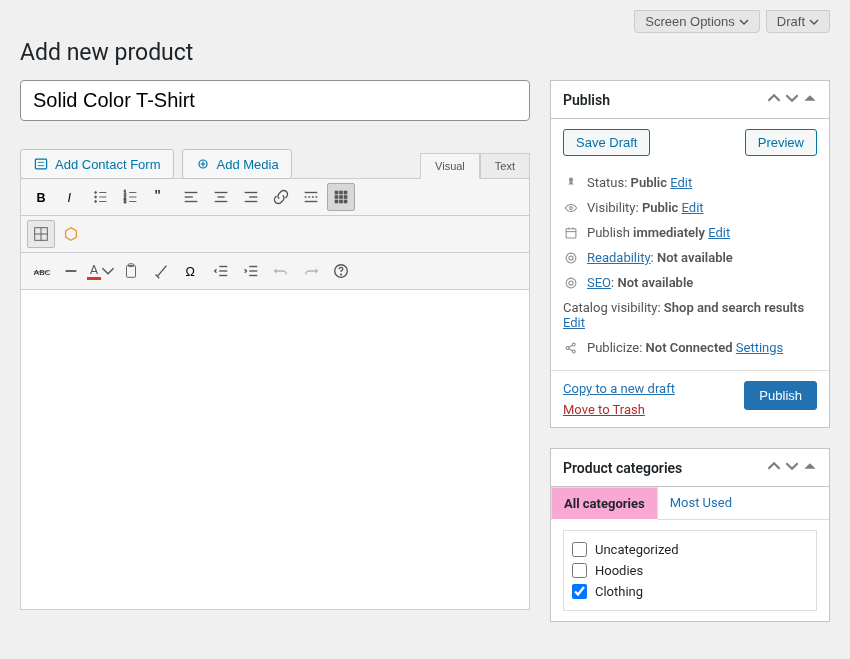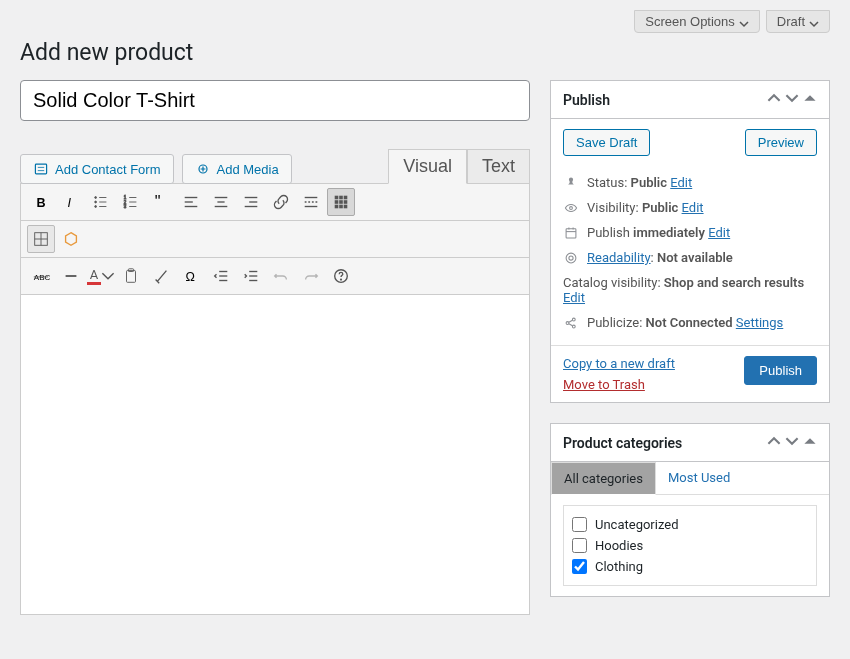--- a/index.html
+++ b/index.html
@@ -1,30 +1,30 @@
 <!DOCTYPE html>
 <html><head>
 <meta charset="utf-8">
 <style>
 * { box-sizing: border-box; margin: 0; padding: 0; }
 body { font-family: -apple-system, BlinkMacSystemFont, "Segoe UI", Roboto, sans-serif; background: #f0f0f1; color: #1d2327; font-size: 13px; }
 .wrap { padding: 10px 20px 0 20px; }
 .top-tabs { display: flex; justify-content: flex-end; gap: 6px; padding-bottom: 6px; }
-.screen-btn { background: #e6e6e6; border: 1px solid #ccc; padding: 3px 10px; font-size: 13px; border-radius: 0 0 4px 4px; cursor: pointer; color: #555; display: flex; align-items: flex-end; gap: 4px; }
+.screen-btn { background: #e6e6e6; border: 1px solid #ccc; padding: 3px 10px; font-size: 13px; border-radius: 0 0 4px 4px; cursor: pointer; color: #555; display: flex; align-items: center; gap: 4px; }
 .screen-btn svg { width: 10px; height: 10px; }
 h1.page-title { font-size: 23px; font-weight: 400; margin: 0 0 14px 0; }
 .columns { display: flex; gap: 20px; align-items: flex-start; }
 .col-main { flex: 1; max-width: 535px; }
 .col-side { width: 280px; }
 .title-input { width: 100%; padding: 8px 12px; font-size: 20px; border: 1px solid #8c8f94; border-radius: 4px; background: #fff; margin-bottom: 28px; }
 .media-row { display: flex; align-items: flex-end; margin-bottom: -1px; }
 .media-btn { display: inline-flex; align-items: center; gap: 6px; border: 1px solid #c3c4c7; background: #f6f7f7; color: #0073aa; padding: 6px 12px; border-radius: 3px; cursor: pointer; font-size: 13px; margin-right: 8px; }
 .media-btn svg { width: 16px; height: 16px; }
 .editor-tabs { margin-left: auto; display: flex; }
-.ed-tab { border: 1px solid #ccc; background: #ebebeb; padding: 6px 14px; font-size: 18px; cursor: pointer; color: #555; }
+.ed-tab { border: 1px solid #ccc; background: #ebebeb; padding: 6px 14px; font-size: 11px; cursor: pointer; color: #555; }
 .ed-tab.active { background: #f5f5f5; border-bottom-color: #f5f5f5; }
 .toolbar { background: #f5f5f5; border: 1px solid #ccc; padding: 4px 6px; display: flex; flex-wrap: wrap; align-items: center; gap: 2px; }
 .toolbar-row2 { border-top: none; }
 .tb-select { border: 1px solid #ccc; padding: 3px 20px 3px 6px; font-size: 13px; background: #fff; margin-right: 4px; position: relative; }
 .tb-btn { width: 28px; height: 28px; border: none; background: transparent; cursor: pointer; display: inline-flex; align-items: center; justify-content: center; color: #555; border-radius: 2px; }
 .tb-btn.active { background: #d8d8d8; border: 1px solid #aaa; }
 .tb-btn svg { width: 18px; height: 18px; }
 .tb-color { display: inline-flex; align-items: center; }
 .tb-color .swatch { width: 14px; height: 3px; background: #d63638; display: block; margin-top: 1px; }
 .editor-area { border: 1px solid #ccc; border-top: none; background: #fff; min-height: 320px; }
@@ -40,21 +40,21 @@
 .pub-row { display: flex; align-items: center; gap: 8px; padding: 5px 0; color: #555; }
 .pub-row .icon { width: 16px; color: #8c8f94; display: flex; justify-content: center; }
 .pub-row .icon svg { width: 14px; height: 14px; }
 .pub-row .txt { flex: 1; }
 .link { color: #2271b1; text-decoration: underline; cursor: pointer; }
 .pub-divider { border-top: 1px solid #ddd; margin: 10px -12px; }
 .pub-footer { display: flex; justify-content: space-between; align-items: flex-start; }
 .trash-link { color: #b32d2e; text-decoration: underline; cursor: pointer; }
 .cat-tabs { display: flex; border-bottom: 1px solid #ddd; margin: -10px -12px 10px -12px; }
 .cat-tab { padding: 8px 12px; cursor: pointer; font-size: 13px; }
-.cat-tab.active { border: 1px solid #ddd; border-bottom: 1px solid #fff; margin-bottom: -1px; background: #a3a3a3; }
+.cat-tab.active { border: 1px solid #ddd; border-bottom: 1px solid #fff; margin-bottom: -1px; background: #f9a8d4; font-weight: bold; }
 .cat-tab.inactive { color: #2271b1; }
 .cat-list { border: 1px solid #ddd; padding: 8px; }
 .cat-item { display: flex; align-items: center; gap: 8px; padding: 3px 0; }
 .cat-item input { width: 15px; height: 15px; }
 .strong { font-weight: 600; }
 .underline-link { color: #2271b1; text-decoration: underline; cursor: pointer; }
 </style>
 </head>
 <body>
 
@@ -329,20 +329,29 @@
           <div class="pub-row">
             <span class="icon">
                 <svg viewBox="0 0 20 20" fill="none" stroke="currentColor" stroke-width="1.5">
                   <circle cx="10" cy="10" r="7"></circle>
                   <circle cx="10" cy="10" r="3"></circle>
                 </svg>
               </span>
             <span class="txt"><a class="underline-link">Readability</a>: <span class="strong">Not available</span></span>
           </div>
           <div class="pub-row">
+            <span class="icon">
+                <svg viewBox="0 0 20 20" fill="none" stroke="currentColor" stroke-width="1.5">
+                  <circle cx="10" cy="10" r="7"></circle>
+                  <circle cx="10" cy="10" r="3"></circle>
+                </svg>
+              </span>
+            <span class="txt"><a class="underline-link">SEO</a>: <span class="strong">Not available</span></span>
+          </div>
+          <div class="pub-row">
             <span class="txt" style="margin-left:0;"><span>Catalog visibility: </span><span class="strong">Shop and search results</span> <a class="link">Edit</a></span>
           </div>
           <div class="pub-row">
             <span class="icon">
                 <svg viewBox="0 0 20 20" fill="none" stroke="currentColor" stroke-width="1.5">
                   <circle cx="5" cy="10" r="2"></circle>
                   <circle cx="14" cy="5" r="2"></circle>
                   <circle cx="14" cy="15" r="2"></circle>
                   <line x1="7" y1="9" x2="12" y2="6"></line>
                   <line x1="7" y1="11" x2="12" y2="14"></line>

